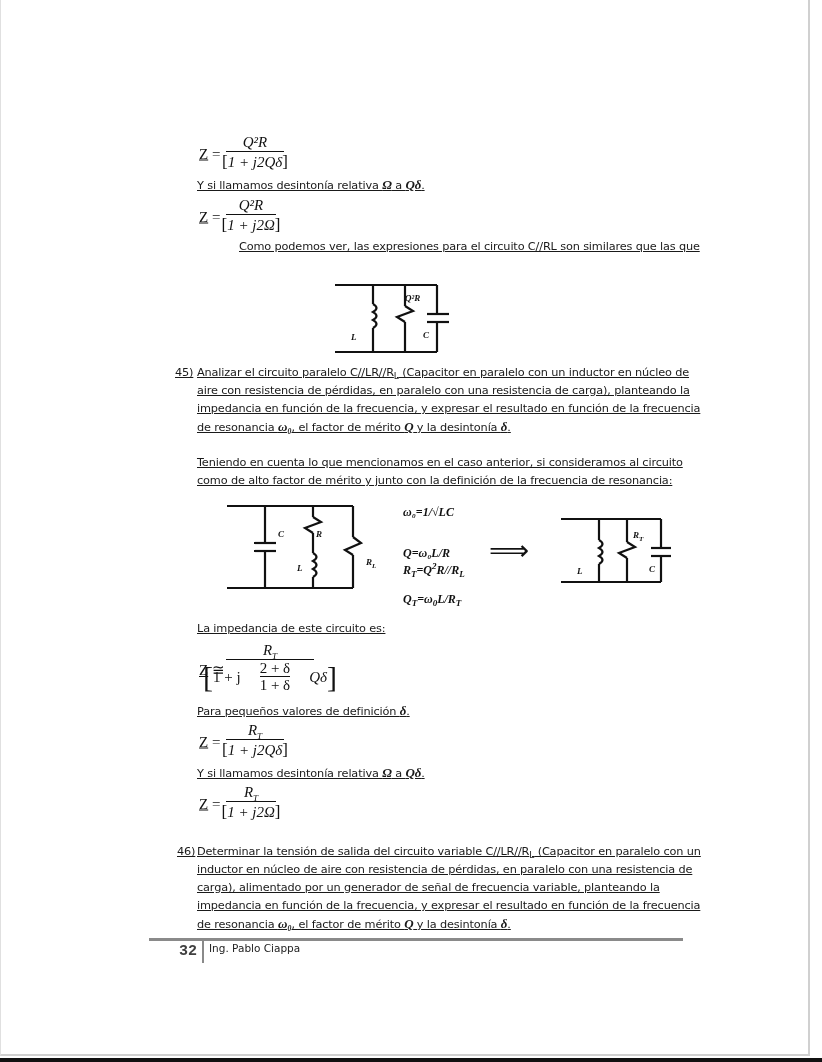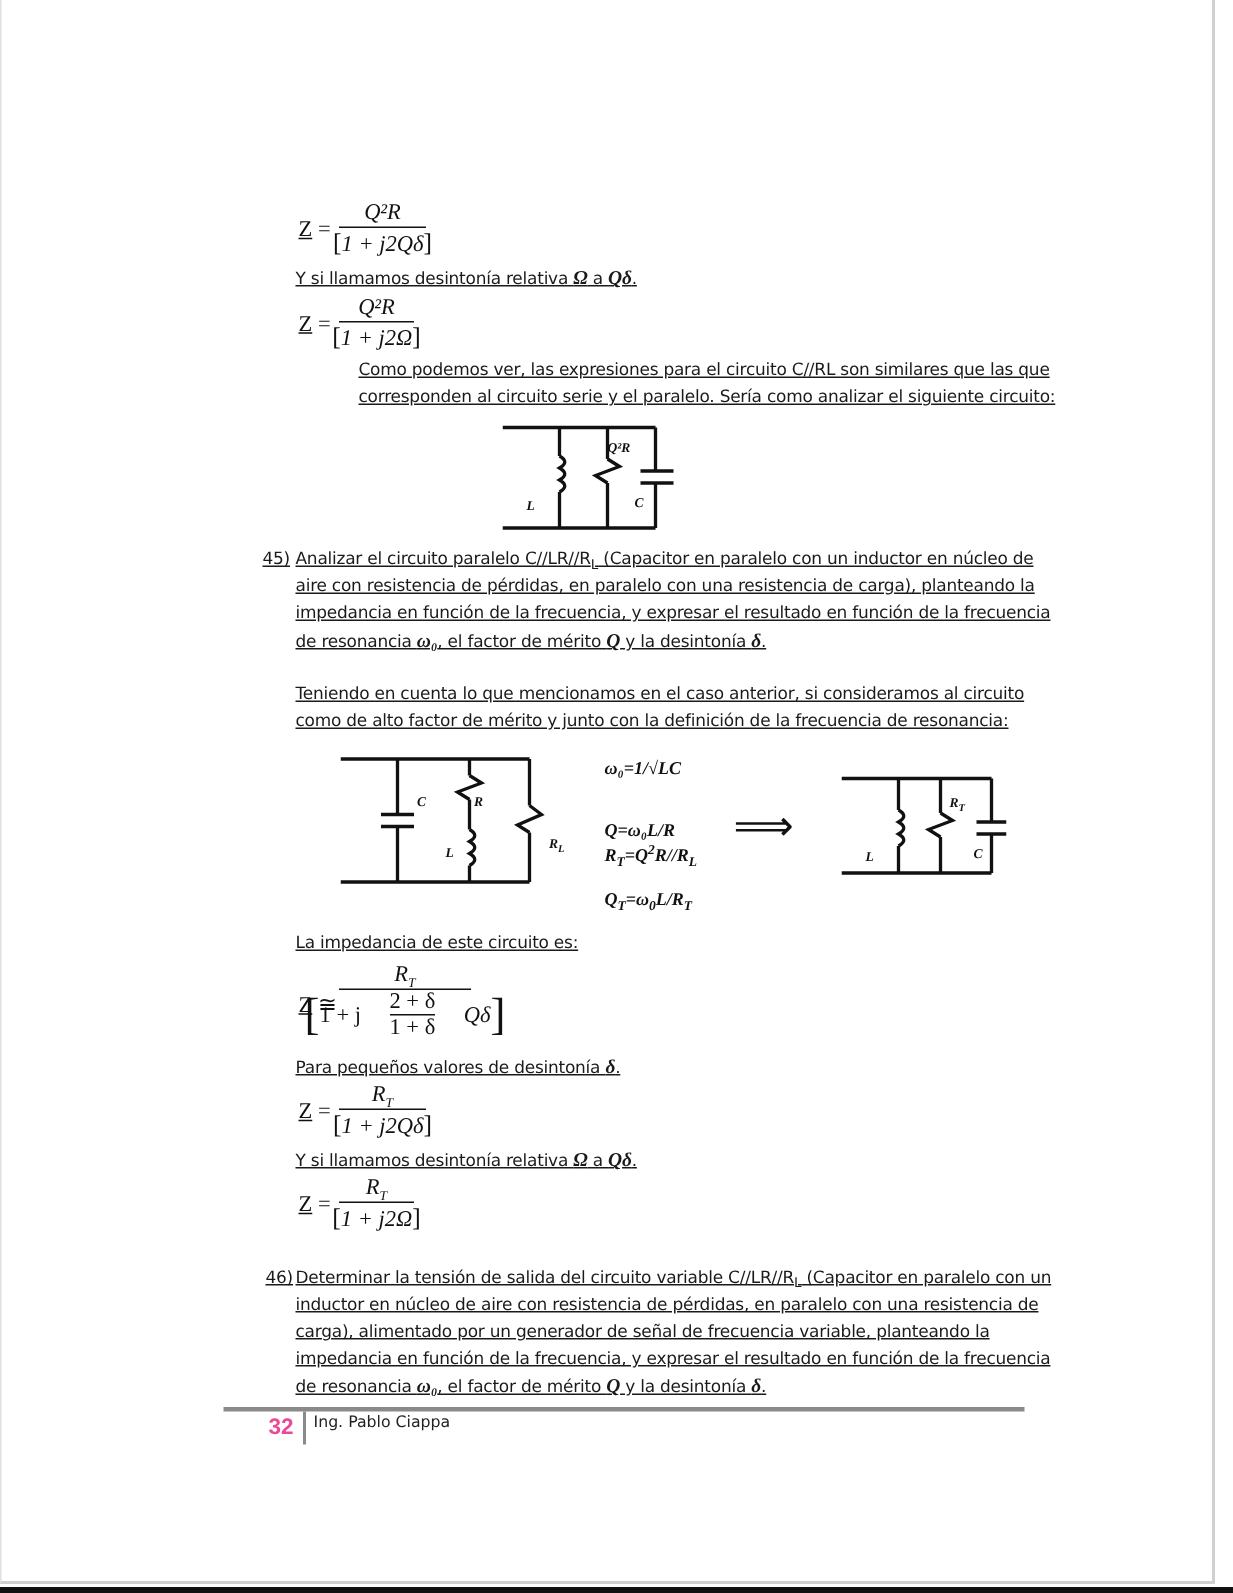--- a/index.html
+++ b/index.html
@@ -16,21 +16,21 @@
   .frac .bar { width: 100%; border-top: 1px solid #111; }
   .frac .den { white-space: nowrap; line-height: 20px; font-style: italic; }
   .frac .den .br { font-style: normal; font-size: 17px; }
   sup { font-size: 9px; vertical-align: super; line-height: 0; }
   sub { font-size: 9px; vertical-align: sub; line-height: 0; }
   .circuit { position: absolute; }
   .clabel { position: absolute; font-family: "Liberation Serif", serif; font-style: italic; font-weight: bold; font-size: 9px; }
   .formulas { position: absolute; font-family: "Liberation Serif", serif; font-style: italic; font-weight: bold; font-size: 12px; }
   .formulas div { position: absolute; white-space: nowrap; }
   .footer-line { position: absolute; left: 148px; top: 938px; width: 534px; height: 3px; background: #8a8a8a; }
-  .footer-num { position: absolute; left: 178px; top: 943px; font-family: Liberation Sans, sans-serif; font-weight: bold; font-size: 15px; color: #ec4899; }
+  .footer-num { position: absolute; left: 178px; top: 943px; font-family: Liberation Mono, monospace; font-weight: bold; font-size: 15px; color: #404040; }
   .footer-sep { position: absolute; left: 201px; top: 941px; width: 2px; height: 22px; background: #8a8a8a; }
   .footer-author { position: absolute; left: 208px; top: 942px; font-family: "DejaVu Sans", sans-serif; font-size: 10.5px; color: #222; }
   .arrow { position: absolute; font-family: "DejaVu Sans", sans-serif; font-size: 28px; }
 </style>
 </head>
 <body>
 
 <div class="page">
 
   <div class="eq" style="left:198px; top:133px; width:120px; height:42px;">
@@ -50,21 +50,20 @@
     <span class="lhs"><u>Z</u> =</span>
     <div class="frac" style="left:27px; top:0; width:50px;">
       <span class="num">Q²R</span>
       <span class="bar"></span>
       <span class="den"><span class="br">[</span><span>1 + j2Ω</span><span class="br">]</span></span>
     </div>
   </div>
 
   <div class="txt" style="left:196px; top:238px;margin-left:42px;">
     <div>Como podemos ver, las expresiones para el circuito C//RL son similares que las que</div>
-    <div>corresponden al circuito serie y el paralelo.  Sería como analizar el siguiente circuito:</div>
   </div>
 
   <svg class="circuit" style="left:334px; top:282px;" width="120" height="72" viewBox="0 0 120 72">
     <g stroke="#111" stroke-width="2.2" fill="none">
       <line x1="0" y1="3" x2="102" y2="3"></line>
       <line x1="0" y1="70" x2="102" y2="70"></line>
       <line x1="38" y1="3" x2="38" y2="22"></line>
       <path d="M38 22 q7 4 0 8 q7 4 0 8 q7 4 0 8"></path>
       <line x1="38" y1="46" x2="38" y2="70"></line>
       <line x1="70" y1="3" x2="70" y2="24"></line>
@@ -160,21 +159,21 @@
           <span style="border-top:1px solid #111; width:100%;"></span>
           <span>1 + δ</span>
         </span>
         <span style="font-style:italic;">Qδ</span>
         <span class="br" style="font-size:30px;">]</span>
       </span>
     </div>
   </div>
 
   <div class="txt" style="left:196px; top:702px;">
-    <span>Para pequeños valores de desintonía </span><span class="math">δ</span><span>.</span>
+    <span>Para pequeños valores de definición </span><span class="math">δ</span><span>.</span>
   </div>
 
   <div class="eq" style="left:198px; top:721px; width:120px; height:42px;">
     <span class="lhs"><u>Z</u> =</span>
     <div class="frac" style="left:27px; top:0; width:58px;">
       <span class="num">R<sub>T</sub></span>
       <span class="bar"></span>
       <span class="den"><span class="br">[</span><span>1 + j2Qδ</span><span class="br">]</span></span>
     </div>
   </div>

